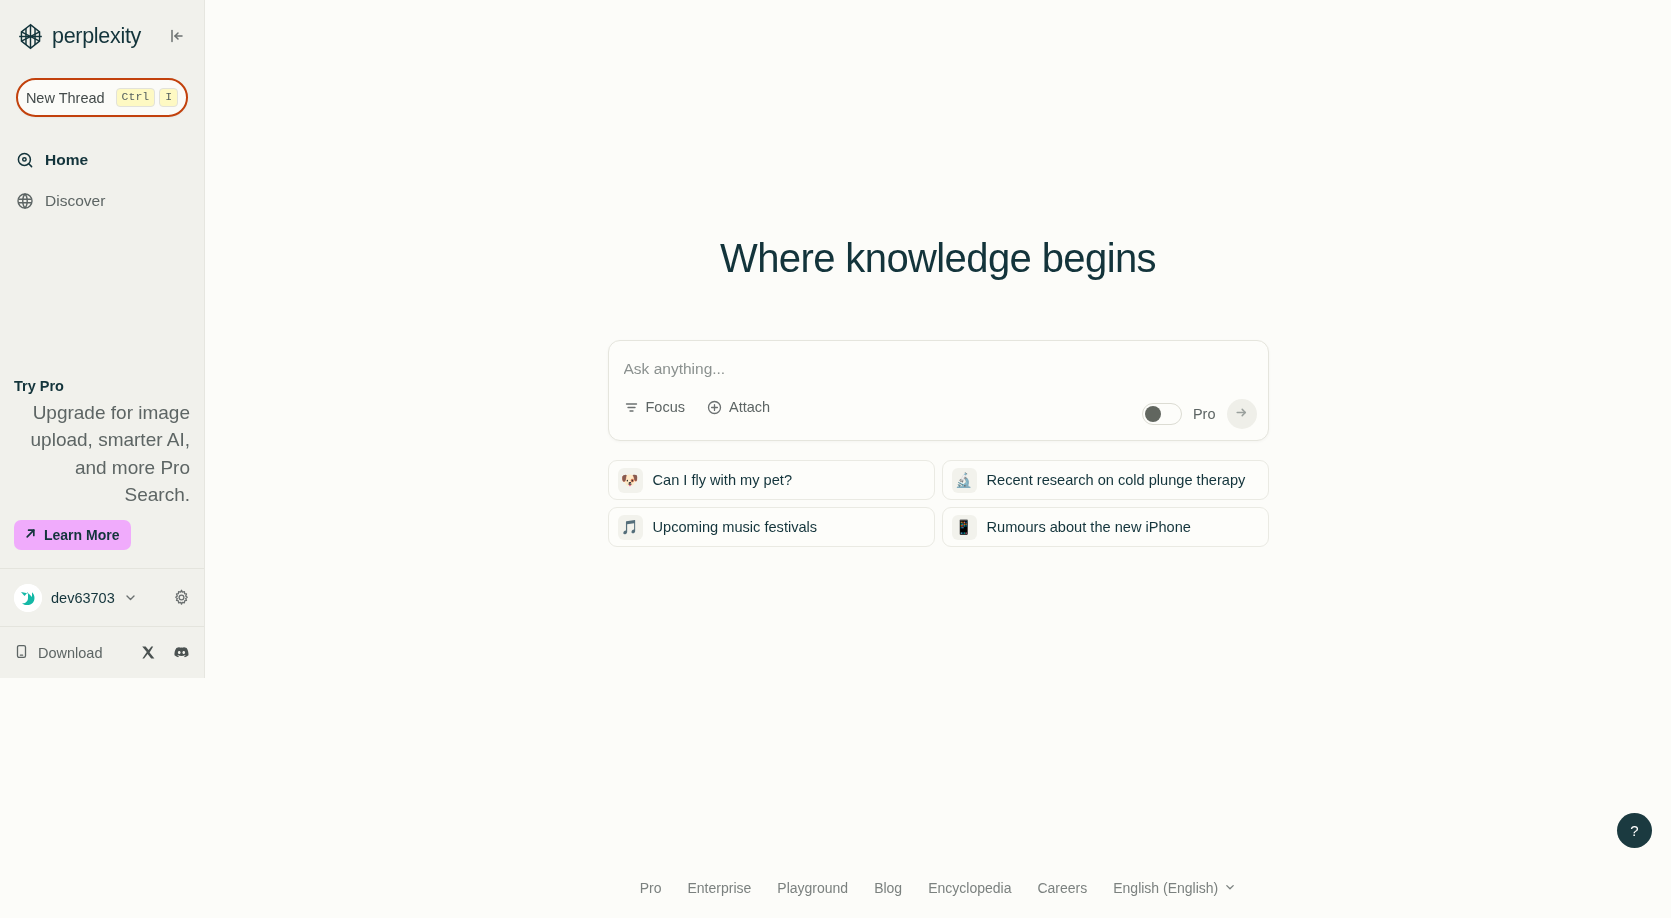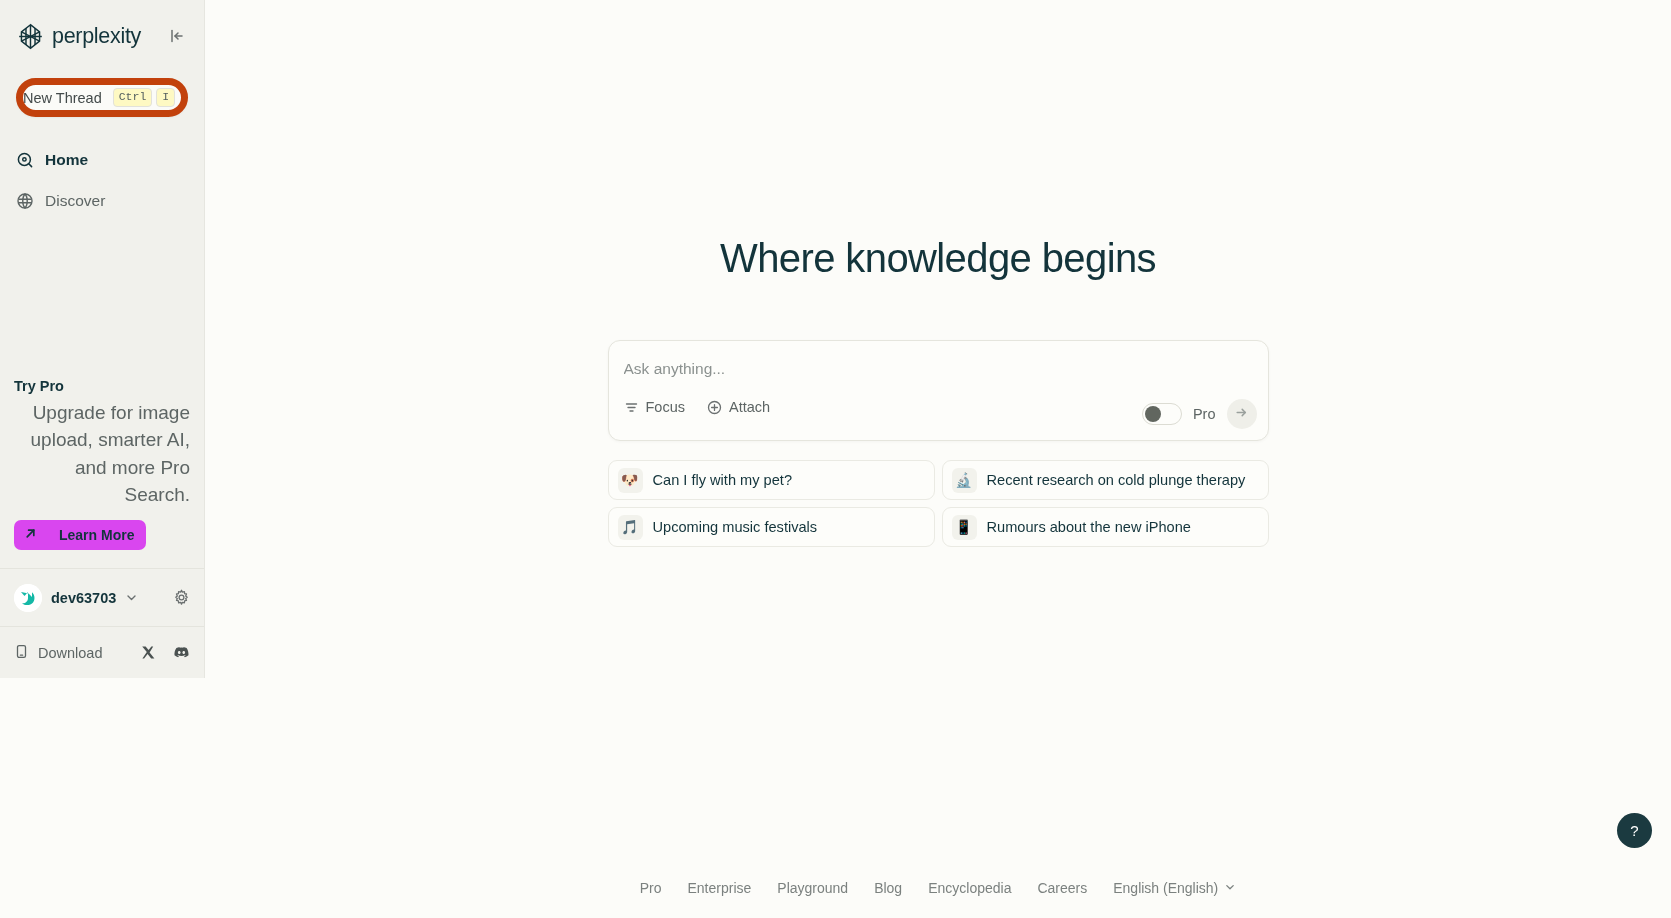--- a/index.html
+++ b/index.html
@@ -67,23 +67,24 @@
     cursor: pointer;
     color: #6b7070;
   }
 
   
   .new-thread {
     margin: 20px 0 0 0;
     height: 39px;
     border-radius: 22px;
     background: #fbfbf8;
-    border: 7px solid #c2410c;
-    display: flex;
-    align-items: center;
+    border: 2px solid #c2410c;
+    display: flex;
+    align-items: center;
+    justify-content: center;
     gap: 11px;
     cursor: pointer;
     box-shadow: 0 1px 2px rgba(0,0,0,0.04);
   }
   .new-thread-label {
     font-size: 14.5px;
     color: #434a4a;
   }
   .kbd-group { display: flex; gap: 4px; }
   .kbd {
@@ -133,22 +134,22 @@
     font-size: 19px;
     line-height: 1.45;
     color: #5d6564;
     margin-bottom: 11px;
     max-width: 178px;
     text-align: right;
   }
   .learn-more {
     display: inline-flex;
     align-items: center;
-    gap: 22px;
-    background: #d946ef;
+    gap: 7px;
+    background: #f0abfc;
     border-radius: 7px;
     padding: 7px 12px 7px 10px;
     font-size: 14px;
     font-weight: 700;
     color: #13343b;
     cursor: pointer;
   }
 
   
   .account {
@@ -162,21 +163,21 @@
   }
   .avatar {
     width: 28px; height: 28px; border-radius: 50%;
     background: #ffffff;
     display: flex; align-items: center; justify-content: center;
     overflow: hidden;
     flex: 0 0 28px;
   }
   .account-name {
     font-size: 14.5px;
-    font-weight: 700;
+    font-weight: 400;
     color: #13343b;
   }
   .account-caret { color: #6b7070; display:flex; align-items:center; }
   .account-spacer { flex: 1 1 auto; }
   .gear { color: #6b7070; cursor: pointer; display:flex; }
 
   
   .bottom-row {
     border-top: 1px solid #e4e4dd;
     height: 52px;

